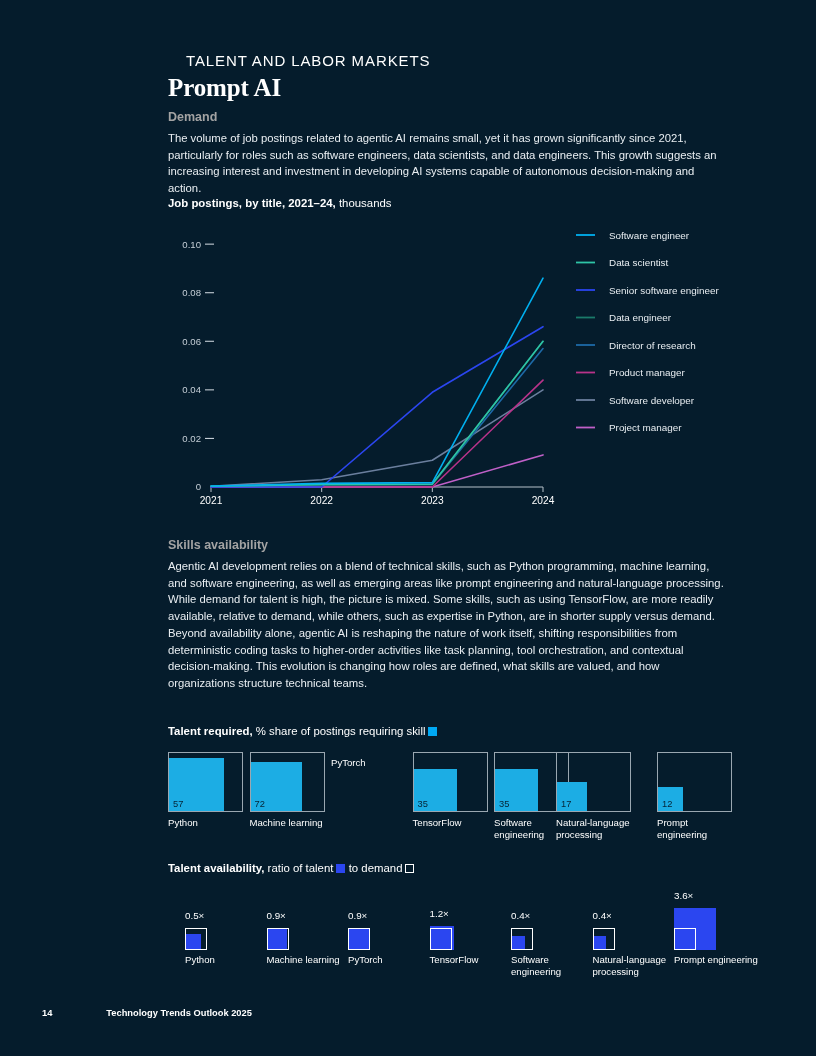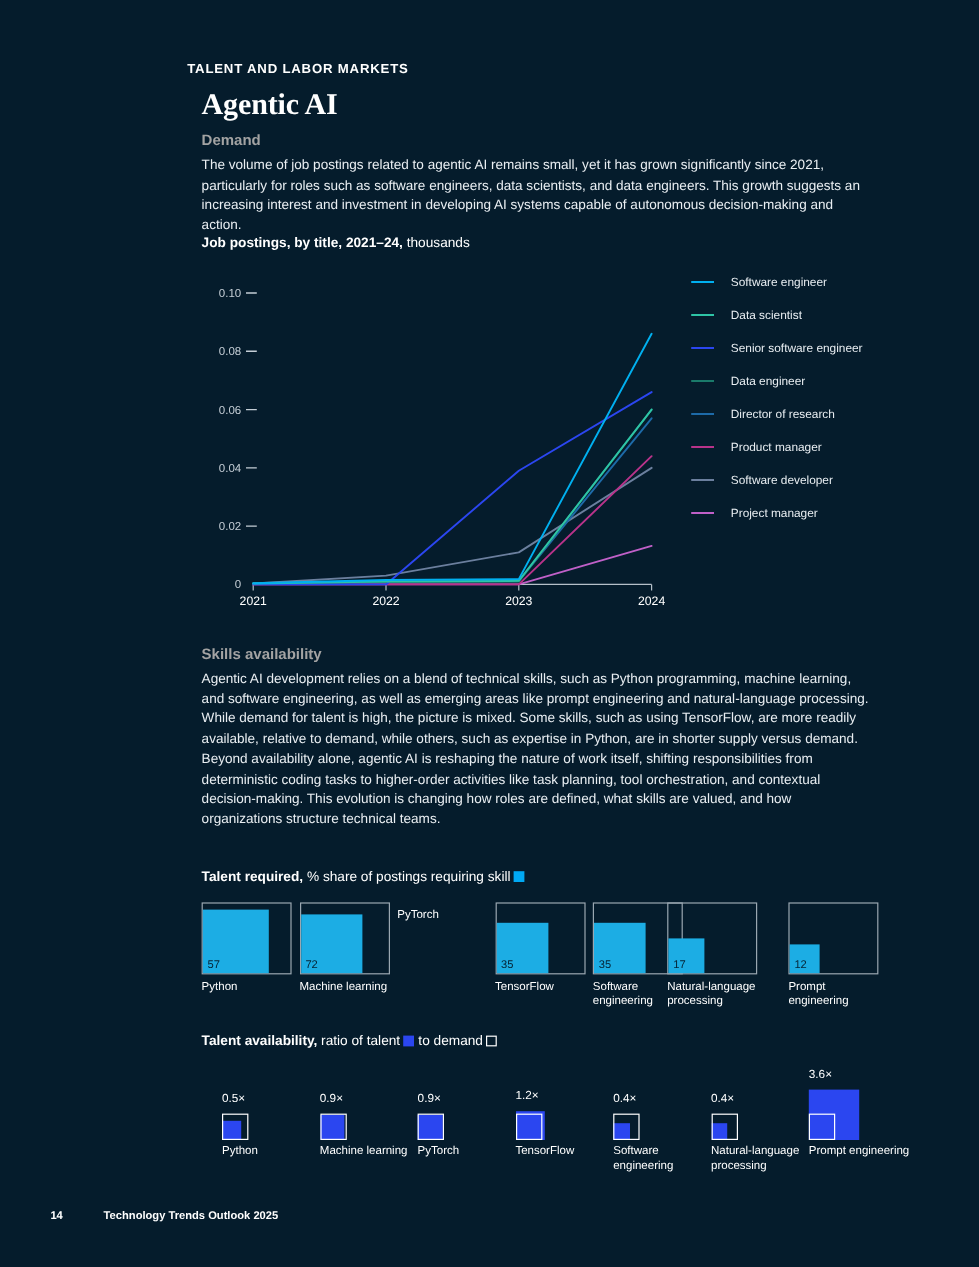--- a/index.html
+++ b/index.html
@@ -8,22 +8,22 @@
     width: 816px; height: 1056px;
     background: #051c2c;
     font-family: "Liberation Sans", sans-serif;
     color: #ffffff;
     position: relative;
     overflow: hidden;
   }
   .page { position:absolute; left:0; top:0; width:816px; height:1056px; }
 
   .eyebrow {
-    position:absolute; left:156px; top:52px;
-    font-size:11px; letter-spacing:0.06em; font-weight:700; color:#ffffff;
+    position:absolute; left:186px; top:52px;
+    font-size:15px; letter-spacing:0.06em; font-weight:400; color:#ffffff;
   }
   .title {
     position:absolute; left:168px; top:74px;
     font-family:"Liberation Serif", serif;
     font-size:25px; font-weight:700; letter-spacing:-0.005em; color:#ffffff;
   }
   .h2 {
     font-size:12.5px; font-weight:700; color:#a3a3a3; margin:0 0 6px 0;
   }
   .body-text {
@@ -64,29 +64,29 @@
   .avail-cell { position:absolute; width:86px;padding-left:17px; }
   .avail-ratio { font-size:9.8px; color:#ffffff; margin-bottom:3px; }
   .avail-art { position:relative; height:48px; }
   .avail-blue { position:absolute; left:0; bottom:0; background:#2b46f0; }
   .avail-outline { position:absolute; left:0; bottom:0; border:1.5px solid #ffffff; background:transparent; }
   .avail-label { margin-top:4px; font-size:9.6px; line-height:1.28; color:#ffffff; width:84px; }
 
   
   .footer { position:absolute; left:42px; bottom:38px; font-size:9.3px; color:#ffffff; }
   .footer .pg { font-weight:700; }
-  .footer .ttl { font-weight:700; margin-left:34px; }
+  .footer .ttl { font-weight:700; margin-left:54px; }
 </style>
 </head>
 <body>
 
 <div class="page">
 
   <div class="eyebrow">TALENT AND LABOR MARKETS</div>
-  <div class="title">Agentic AI</div>
+  <div class="title">Prompt AI</div>
 
   <div class="sec-demand">
     <h2 class="h2">Demand</h2>
     <p class="body-text">The volume of job postings related to agentic AI remains small, yet it has grown significantly since 2021, particularly for roles such as software engineers, data scientists, and data engineers. This growth suggests an increasing interest and investment in developing AI systems capable of autonomous decision-making and action.</p>
   </div>
 
   <div class="chart-title">
     <b>Job postings, by title, 2021–24,</b><span> thousands</span>
   </div>
 

